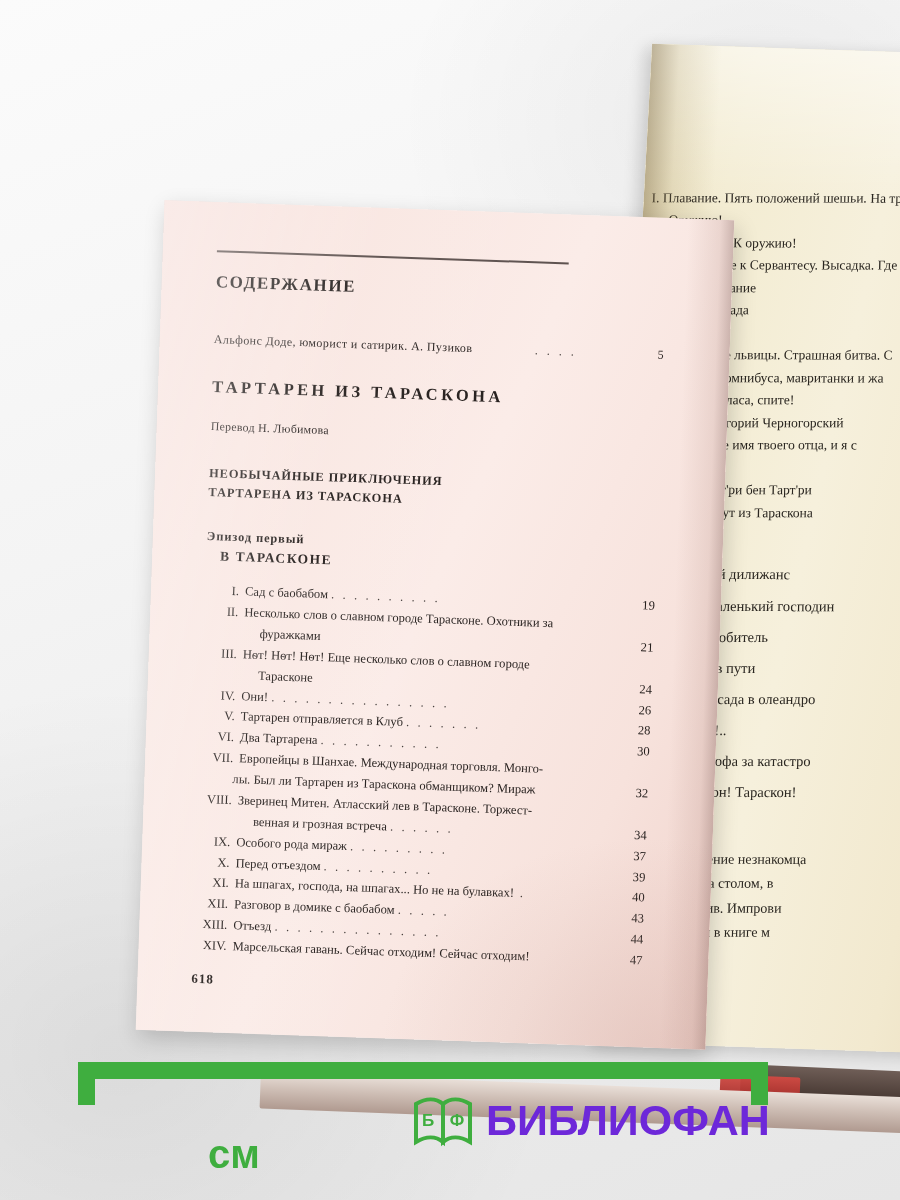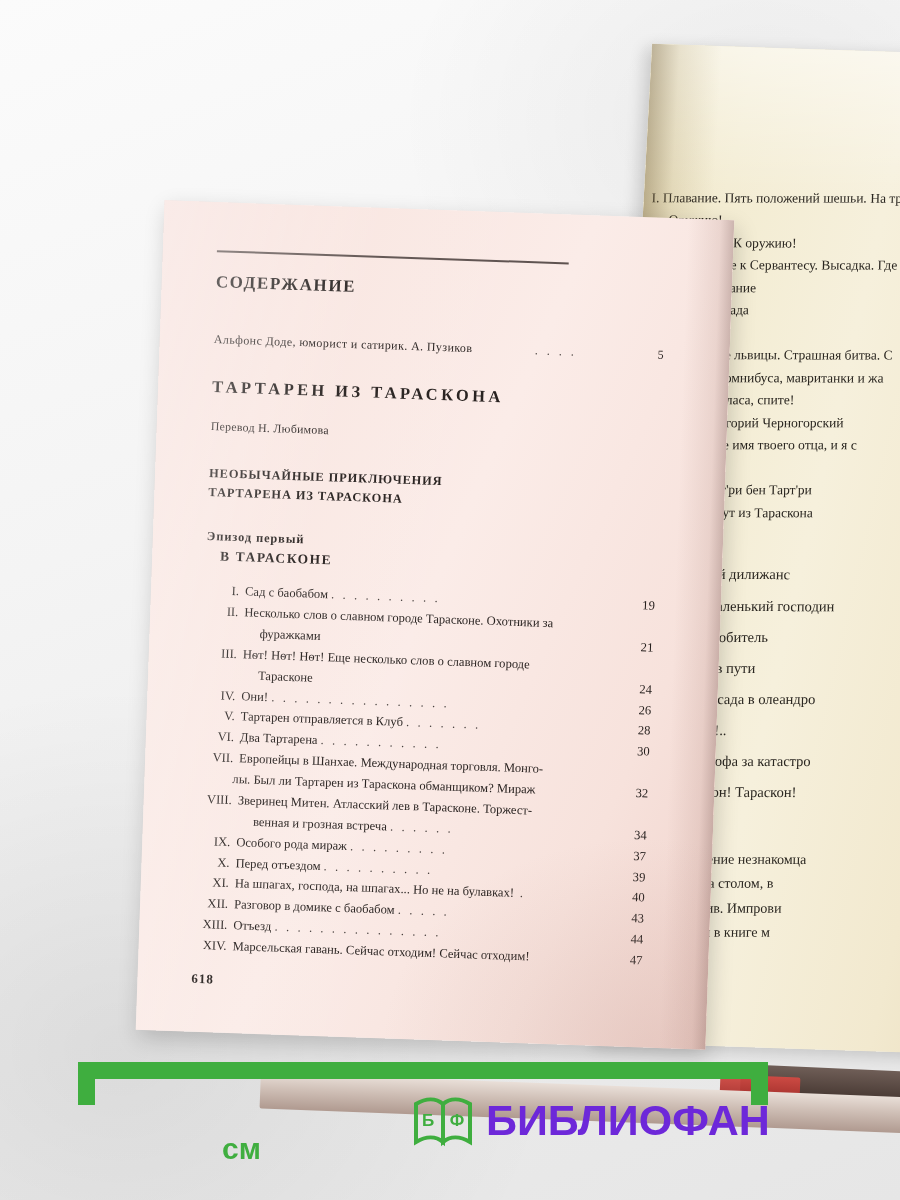--- a/index.html
+++ b/index.html
@@ -291,26 +291,26 @@
     top: 1090px;
     color: #3fae3f;
     font-family: "Liberation Sans", sans-serif;
     font-weight: bold;
     font-size: 76px;
     letter-spacing: -2px;
     line-height: 1;
   }
   .scale-unit {
     position: absolute;
-    left: 222px;
+    left: 208px;
     top: 1134px;
     color: #3fae3f;
     font-family: "Liberation Sans", sans-serif;
     font-weight: bold;
-    font-size: 30px;
+    font-size: 40px;
     line-height: 1;
   }
 
   
   .logo {
     position: absolute;
     left: 412px;
     top: 1092px;
     display: flex;
     align-items: center;

